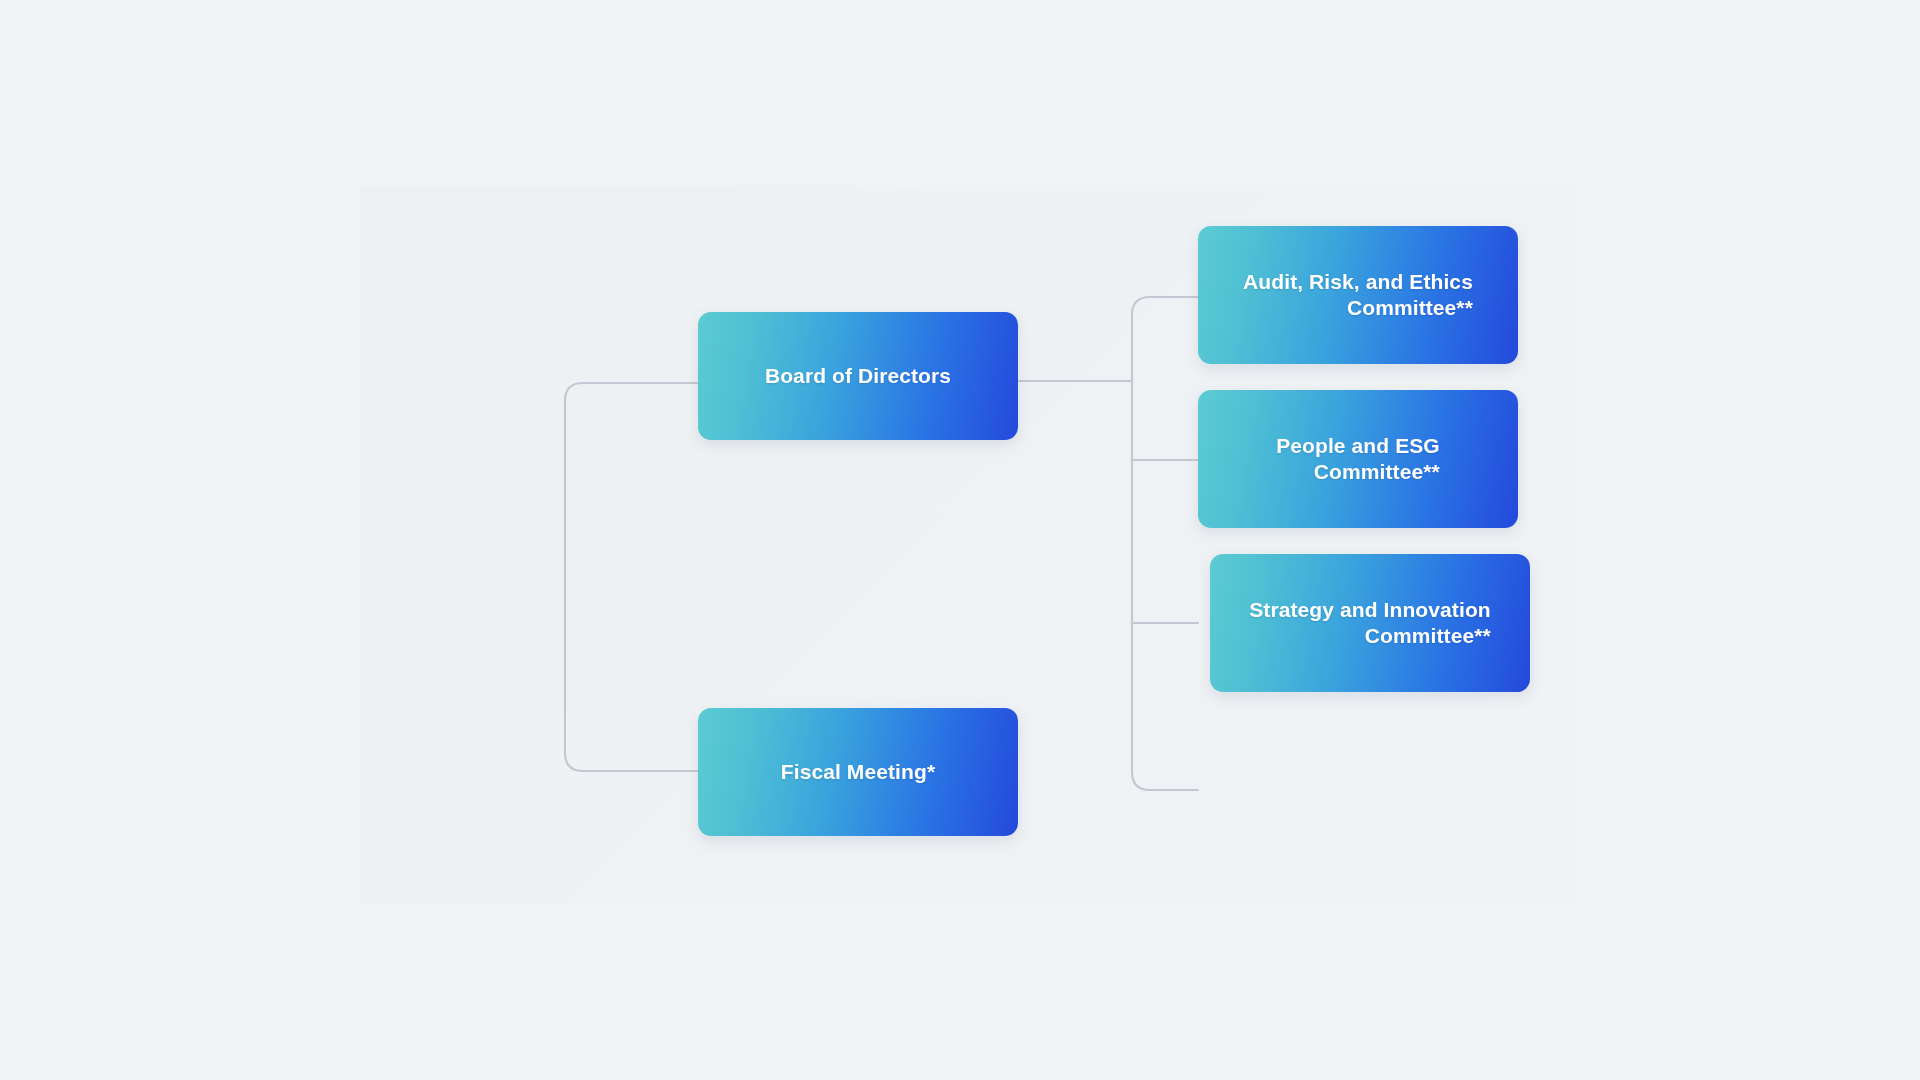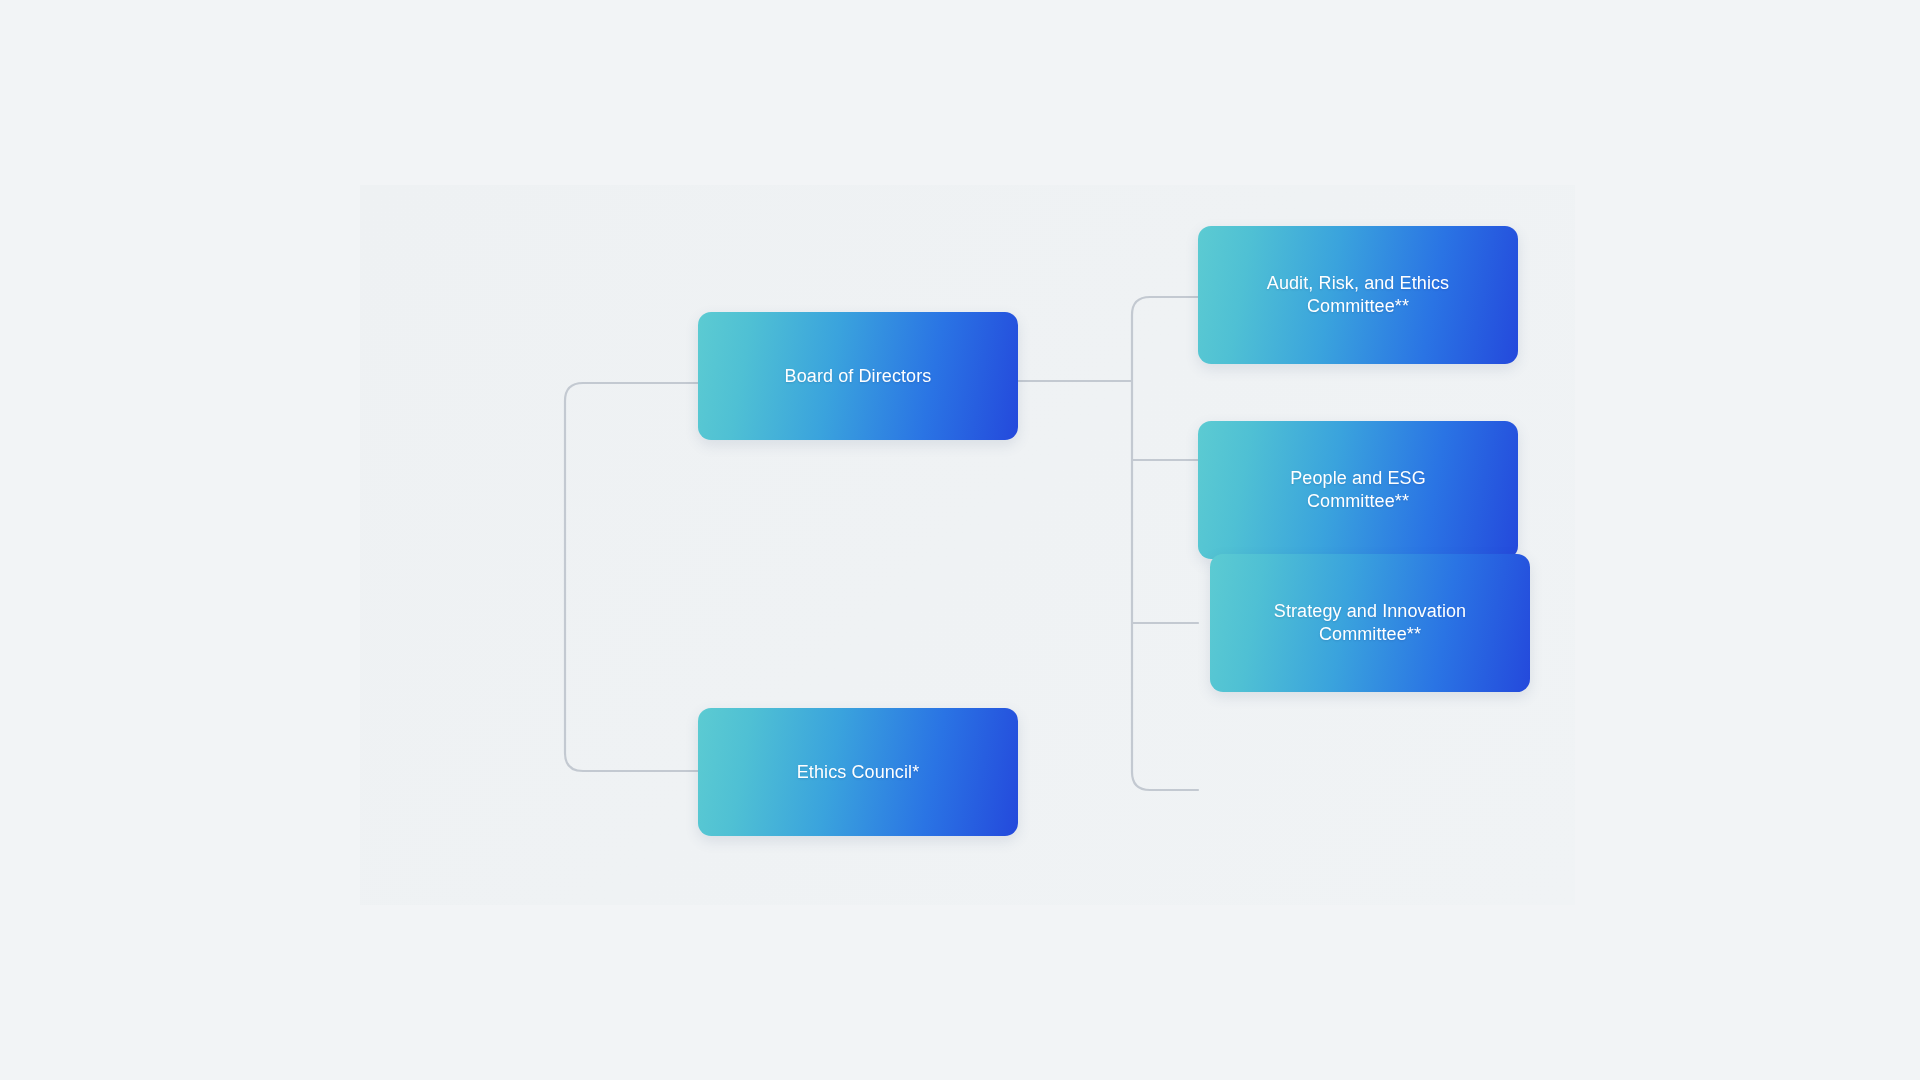--- a/index.html
+++ b/index.html
@@ -50,34 +50,35 @@
     box-shadow: 0 5px 14px rgba(60, 85, 125, 0.13);
     display: flex;
     align-items: center;
     justify-content: center;
     text-align: center;
     padding: 6px 18px;
   }
 
   .node-label {
     color: #ffffff;
-    font-weight: normal;
-    font-size: 18px;
+    font-weight: bold;
+    font-size: 21px;
     line-height: 1.26;
     letter-spacing: 0.1px;
     text-shadow: 0 1px 2px rgba(20, 45, 110, 0.18);
     white-space: pre-line;
+    text-align: right;
   }
 
   
   #node-shareholders { left: 402px;  top: 506px; width: 320px;  height: 128px; }
   #node-board        { left: 698px;  top: 312px; width: 320px;  height: 128px; }
   #node-fiscal       { left: 698px;  top: 708px; width: 320px;  height: 128px; }
   #node-audit        { left: 1198px; top: 226px; width: 320px;  height: 138px; }
-  #node-people       { left: 1198px; top: 390px; width: 320px;  height: 138px; margin-top: 31px; }
+  #node-people       { left: 1198px; top: 390px; width: 320px;  height: 138px; }
   #node-strategy     { left: 1198px; top: 554px; width: 320px;  height: 138px; margin-left: 12px; }
   #node-executive    { left: 1198px; top: 718px; width: 320px;  height: 138px; }
 
   
   #node-shareholders { z-index: 3; }
 </style>
 </head>
 <body>
 
 <div id="chart-canvas">
@@ -102,21 +103,21 @@
 
     <path d="M 1132 772 Q 1132 790 1150 790 L 1198 790" stroke="#c3c9d1" stroke-width="2.2" fill="none" stroke-linecap="round"></path>
   </svg>
 
 
   <div class="node" id="node-board">
     <span class="node-label">Board of Directors</span>
   </div>
 
   <div class="node" id="node-fiscal">
-    <span class="node-label">Ethics Council*</span>
+    <span class="node-label">Fiscal Meeting*</span>
   </div>
 
   <div class="node" id="node-audit">
     <span class="node-label">Audit, Risk, and Ethics
 Committee**</span>
   </div>
 
   <div class="node" id="node-people">
     <span class="node-label">People and ESG
 Committee**</span>

